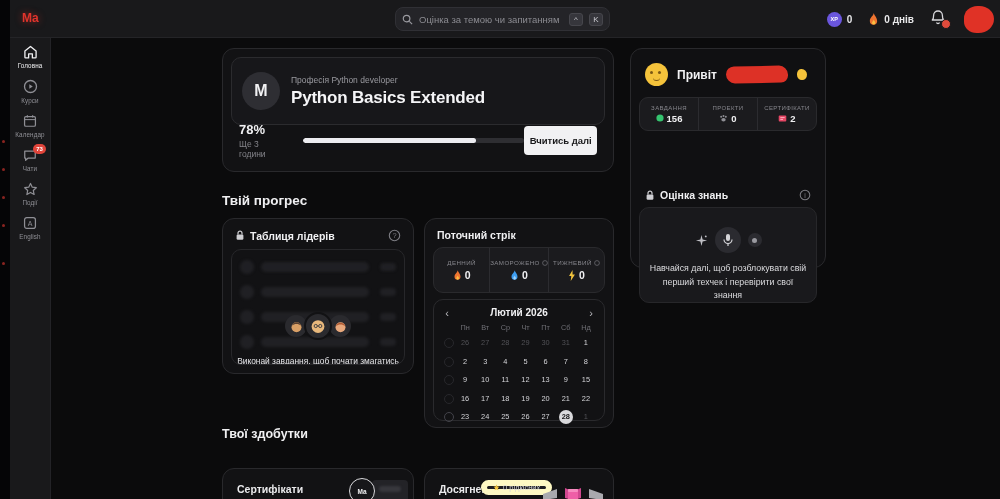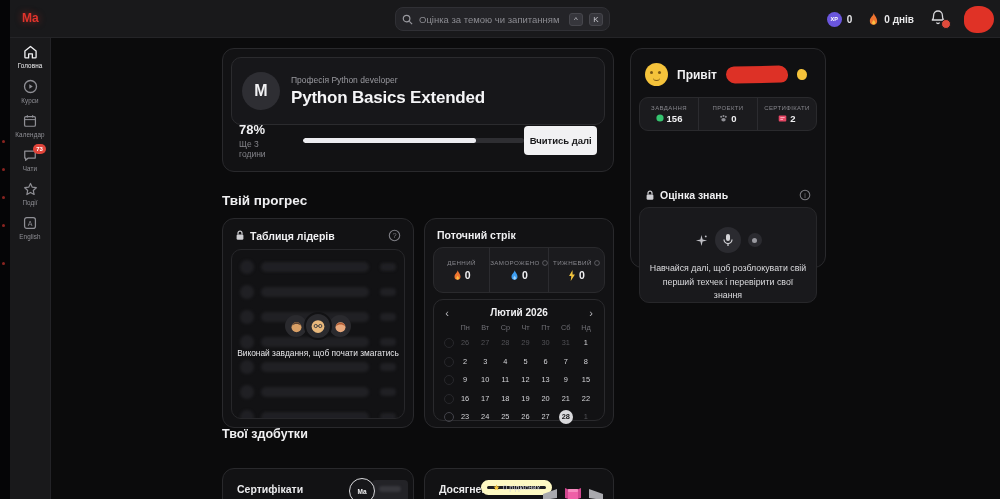--- a/index.html
+++ b/index.html
@@ -44,30 +44,30 @@
   .course-cat { font-size:8.5px; color:#9a9aa0; margin-bottom:3px; }
   .course-title { font-size:17px; font-weight:bold; color:#f5f5f7; letter-spacing:-0.2px; }
   .course-footer { position:absolute; left:16px; right:16px; bottom:12px; display:flex; align-items:center; }
   .pct { font-size:13px; font-weight:bold; color:#f0f0f2; }
   .remaining { font-size:8.5px; color:#84848a; margin-top:2px; }
   .pbar { width:226px; height:5px; border-radius:3px; background:#2e2e32; margin-left:16px; overflow:hidden; }
   .pfill { height:100%; background:#ececf0; border-radius:3px; }
   .cta { margin-left:auto; width:74px; height:29px; border:none; border-radius:4px; background:#f1f1f3; color:#18181a; font-family:"Liberation Sans",sans-serif; font-size:9.5px; font-weight:bold; cursor:pointer; }
 
   
-  .leaderboard { left:222px; top:218px; width:192px; height:210px; }
+  .leaderboard { left:222px; top:218px; width:192px; height:156px; }
   .card-title-row { display:flex; align-items:center; gap:5px; padding:10px 12px 6px 12px; }
   .card-title { font-size:10.5px; font-weight:bold; color:#f0f0f2; }
   .help { margin-left:auto; cursor:pointer; display:flex; }
   .lb-box { position:absolute; left:8px; right:8px; top:30px; bottom:8px; border:1px solid #27272a; border-radius:10px; padding:9px 8px; overflow:hidden; }
   .lb-row { display:flex; align-items:center; gap:7px; height:16px; margin-bottom:9px; filter:blur(1.6px); opacity:.85; }
   .lb-ava { width:14px; height:14px; border-radius:50%; background:#232327; }
   .lb-bar { width:108px; height:10px; border-radius:5px; background:#232327; }
   .lb-val { margin-left:auto; width:16px; height:8px; border-radius:4px; background:#232327; }
-  .lb-overlay { position:absolute; left:0; right:0; top:62px; display:flex; flex-direction:column; align-items:center; gap:8px; }
+  .lb-overlay { position:absolute; left:0; right:0; top:62px; display:flex; flex-direction:column; align-items:center; gap:16px; }
   .lb-emojis { display:flex; align-items:center; }
   .lb-face { border-radius:50%; background:#2a2a2e; display:flex; align-items:center; justify-content:center; }
   .lb-face.small { width:22px; height:22px; margin:0 -3px; z-index:1; }
   .lb-face.big { width:28px; height:28px; z-index:2; border:2px solid #121214; }
   .lb-msg { font-size:8.4px; color:#e6e6e9; white-space:nowrap; }
 
   
   .streakcard { left:424px; top:218px; width:190px; height:210px; }
   .streak-stats { position:absolute; left:8px; right:8px; top:28px; height:46px; background:#1b1b1e; border:1px solid #2a2a2d; border-radius:10px; display:flex; }
   .sstat { flex:1; display:flex; flex-direction:column; align-items:center; justify-content:center; gap:3px; }

